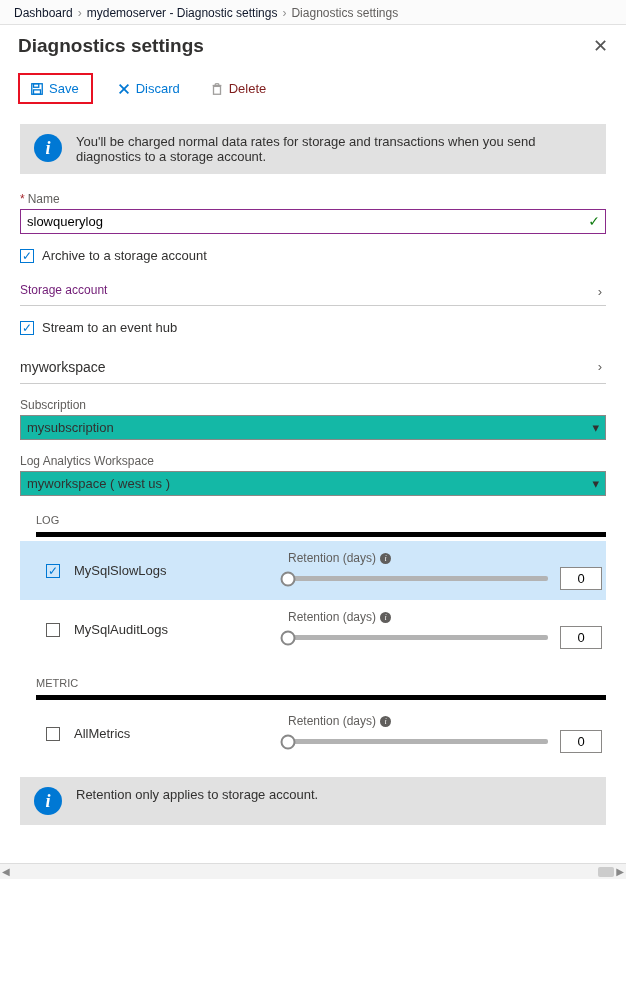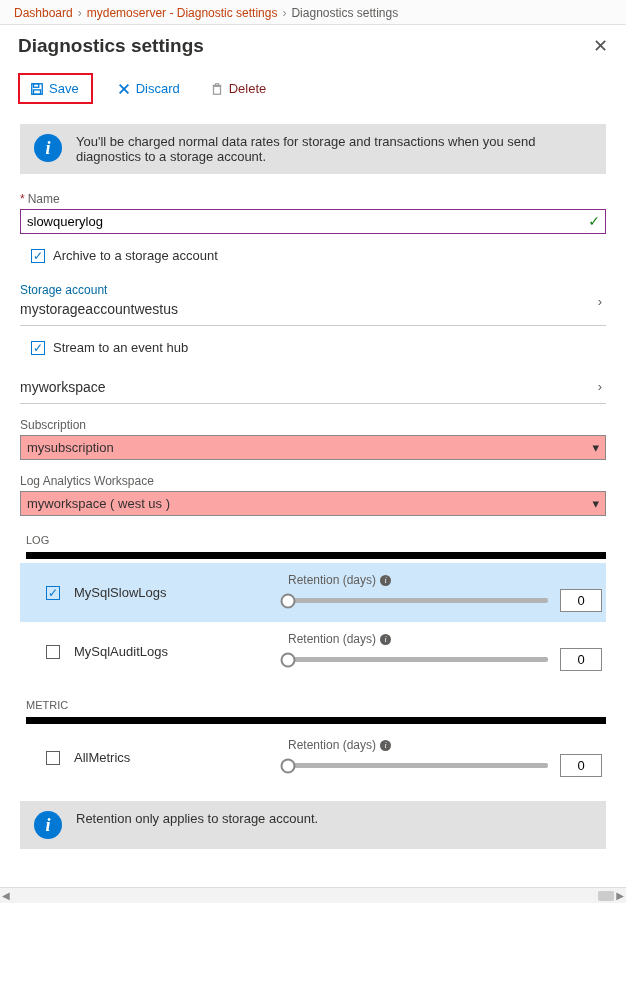--- a/index.html
+++ b/index.html
@@ -14,21 +14,21 @@
   .breadcrumb {
     padding: 6px 14px 4px 14px;
     font-size: 12px;
     color: #605e5c;
     display: flex;
     align-items: center;
     gap: 5px;
     background: #fbfbfb;
     border-bottom: 1px solid #e1e1e1;
   }
-  .breadcrumb a { color: #c2410c; text-decoration: none; cursor: pointer; }
+  .breadcrumb a { color: #0f172a; text-decoration: none; cursor: pointer; }
   .breadcrumb .sep { color: #919191; }
   .header {
     display: flex; align-items: center; justify-content: space-between;
     padding: 6px 14px 6px 18px;
   }
   .header h1 { font-size: 19px; font-weight: 600; margin: 0; }
   .close-x { font-size: 18px; color: #555; cursor: pointer; padding: 4px; font-weight: 300; }
   .toolbar {
     display: flex; gap: 18px; align-items: center;
     padding: 6px 18px 10px 18px;
@@ -61,44 +61,44 @@
   .req-star { color: #a4262c; margin-right: 3px; }
   .text-input {
     width: 100%; border: 1px solid #8a2a8a;
     padding: 4px 6px; font-size: 13px; outline: none;
     position: relative;
   }
   .input-wrap { position: relative; margin-bottom: 14px; border-radius: 9px; }
   .input-check { position: absolute; right: 6px; top: 4px; color: #107c10; font-size: 14px; pointer-events:none;}
   .checkbox-row {
     display: flex; align-items: center; gap: 8px;
-    margin: 6px 0 14px 11px;
+    margin: 6px 0 14px 0;
   }
   .chk { width: 14px; height: 14px; border: 1px solid #0078d4; display:inline-flex; align-items:center; justify-content:center; cursor:pointer;}
   .chk.checked::after { content: "✓"; color:#0078d4; font-size:12px; line-height:1;}
   .chk.unchecked { border-color: #605e5c; }
   .picker {
     border-bottom: 1px solid #ccc; padding: 6px 0 8px 0;
     margin-bottom: 14px; position: relative; cursor: pointer;
   }
-  .picker-label { font-size: 12px; color: #0369a1; }
+  .picker-label { font-size: 12px; color: #701a75; }
   .picker-value { font-size: 14px; color: #323130; margin-top: 4px;}
   .picker-chevron {
     position: absolute; right: 4px; top: 50%; transform: translateY(-50%);
     color: #605e5c;
   }
   .select {
     width: 100%; border: 1px solid #8a8886; padding: 4px 6px;
-    font-size: 13px; background: #fca5a5; position: relative;
+    font-size: 13px; background: #14b8a6; position: relative;
     margin-bottom: 14px; cursor: pointer;
     display:flex; justify-content:space-between; align-items:center;gap:20px;
   }
   .section-header {
-    font-size: 11px; color: #605e5c; margin: 18px 0 4px 6px;
-    border-bottom: 7px solid #000000; padding-bottom: 6px;
+    font-size: 11px; color: #605e5c; margin: 18px 0 4px 16px;
+    border-bottom: 5px solid #000000; padding-bottom: 6px;
   }
   .log-row {
     display: flex; align-items: center; padding: 10px 4px;
     gap: 14px;
   }
   .log-row.highlighted { background: #cfe7fa; }
   .log-row .chk { margin-left: 22px; }
   .log-name { flex: 0 0 200px; font-size: 13px; }
   .retention-col { flex: 1; }
   .retention-label { font-size: 12px; color: #605e5c; display:flex; align-items:center; gap:4px;}
@@ -190,21 +190,20 @@
     <input class="text-input" type="text" value="slowquerylog" style="">
     <span class="input-check">✓</span>
   </div>
 
   <div class="checkbox-row">
     <span class="chk checked"></span>
     <span>Archive to a storage account</span>
   </div>
   <div class="picker">
     <div class="picker-label">Storage account</div>
-    <div class="picker-value">mystorageaccountwestus</div>
     <span class="picker-chevron">›</span>
   </div>
 
   <div class="checkbox-row">
     <span class="chk checked"></span>
     <span>Stream to an event hub</span>
   </div>
   <div class="picker">
     <div class="picker-value">myworkspace</div>
     <span class="picker-chevron">›</span>

